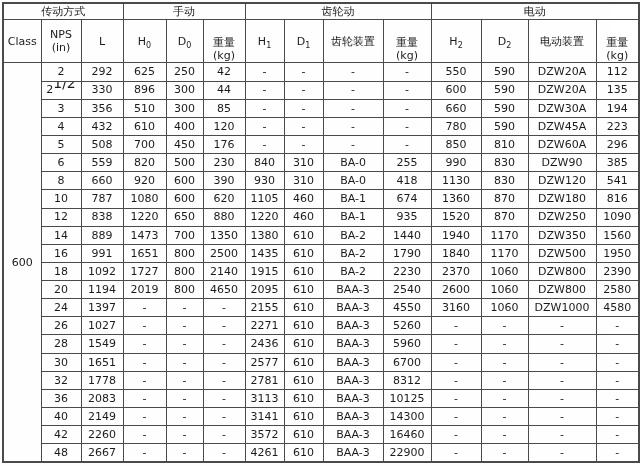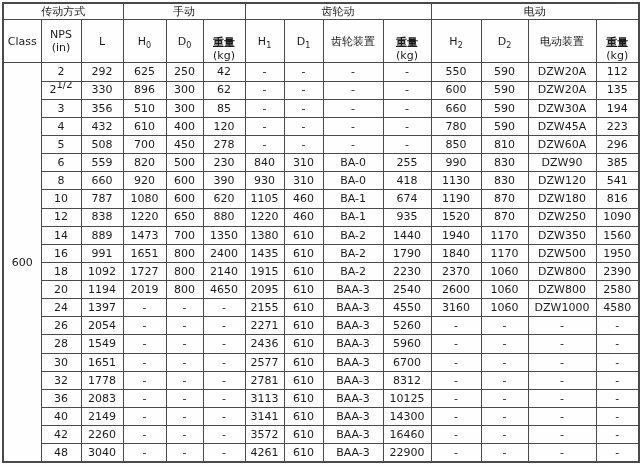--- a/index.html
+++ b/index.html
@@ -16,22 +16,22 @@
   .spec th,.spec td{
     border:1px solid #4a4a4a;
     text-align:center;vertical-align:middle;
     color:#1b1b1b;font-size:11px;font-weight:normal;
     padding:0 1px;line-height:1.2;overflow:hidden;white-space:nowrap;
   }
   .spec thead tr.grp th{height:15px;}
   .spec thead tr.cols th{height:36px;}
   .spec tbody tr{height:18px;}
   .spec sub{font-size:8px;line-height:0;}
-  .spec sup{font-size:10px;line-height:0;}
-  .emph{font-weight:bold;margin-top:16px;}
+  .spec sup{font-size:14px;line-height:0;}
+  .emph{font-weight:normal;margin-top:16px;}
 </style>
 </head>
 <body>
 
 <div class="page">
   <table class="spec">
     <colgroup>
       <col style="width:38px">
         <col style="width:40px">
         <col style="width:42px">
@@ -98,21 +98,21 @@
           <td>550</td>
           <td>590</td>
           <td>DZW20A</td>
           <td>112</td>
         </tr>
         <tr>
           <td><span>2</span><sup>1/2</sup></td>
           <td>330</td>
           <td>896</td>
           <td>300</td>
-          <td>62</td>
+          <td>44</td>
           <td>-</td>
           <td>-</td>
           <td>-</td>
           <td>-</td>
           <td>600</td>
           <td>590</td>
           <td>DZW20A</td>
           <td>135</td>
         </tr>
         <tr>
@@ -143,21 +143,21 @@
           <td>780</td>
           <td>590</td>
           <td>DZW45A</td>
           <td>223</td>
         </tr>
         <tr>
           <td>5</td>
           <td>508</td>
           <td>700</td>
           <td>450</td>
-          <td>278</td>
+          <td>176</td>
           <td>-</td>
           <td>-</td>
           <td>-</td>
           <td>-</td>
           <td>850</td>
           <td>810</td>
           <td>DZW60A</td>
           <td>296</td>
         </tr>
         <tr>
@@ -193,21 +193,21 @@
         <tr>
           <td>10</td>
           <td>787</td>
           <td>1080</td>
           <td>600</td>
           <td>620</td>
           <td>1105</td>
           <td>460</td>
           <td>BA-1</td>
           <td>674</td>
-          <td>1190</td>
+          <td>1360</td>
           <td>870</td>
           <td>DZW180</td>
           <td>816</td>
         </tr>
         <tr>
           <td>12</td>
           <td>838</td>
           <td>1220</td>
           <td>650</td>
           <td>880</td>
@@ -233,21 +233,21 @@
           <td>1940</td>
           <td>1170</td>
           <td>DZW350</td>
           <td>1560</td>
         </tr>
         <tr>
           <td>16</td>
           <td>991</td>
           <td>1651</td>
           <td>800</td>
-          <td>2400</td>
+          <td>2500</td>
           <td>1435</td>
           <td>610</td>
           <td>BA-2</td>
           <td>1790</td>
           <td>1840</td>
           <td>1170</td>
           <td>DZW500</td>
           <td>1950</td>
         </tr>
         <tr>
@@ -290,21 +290,21 @@
           <td>610</td>
           <td>BAA-3</td>
           <td>4550</td>
           <td>3160</td>
           <td>1060</td>
           <td>DZW1000</td>
           <td>4580</td>
         </tr>
         <tr>
           <td>26</td>
-          <td>2054</td>
+          <td>1027</td>
           <td>-</td>
           <td>-</td>
           <td>-</td>
           <td>2271</td>
           <td>610</td>
           <td>BAA-3</td>
           <td>5260</td>
           <td>-</td>
           <td>-</td>
           <td>-</td>
@@ -395,21 +395,21 @@
           <td>610</td>
           <td>BAA-3</td>
           <td>16460</td>
           <td>-</td>
           <td>-</td>
           <td>-</td>
           <td>-</td>
         </tr>
         <tr>
           <td>48</td>
-          <td>3040</td>
+          <td>2667</td>
           <td>-</td>
           <td>-</td>
           <td>-</td>
           <td>4261</td>
           <td>610</td>
           <td>BAA-3</td>
           <td>22900</td>
           <td>-</td>
           <td>-</td>
           <td>-</td>

